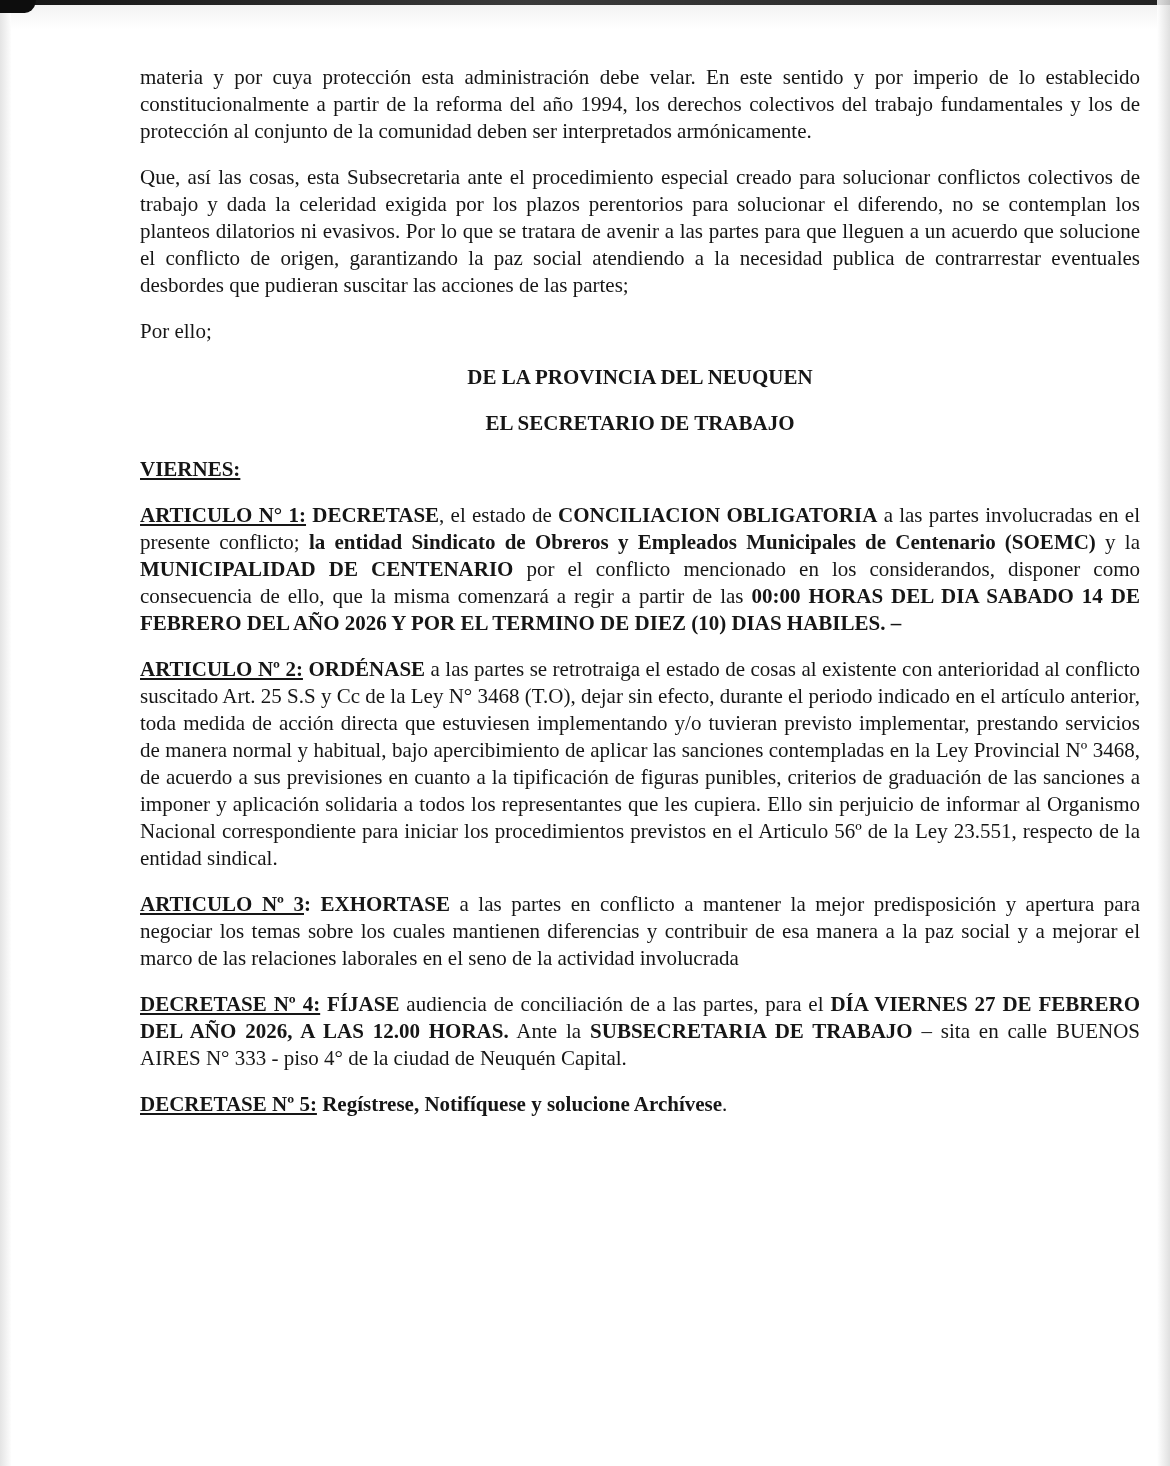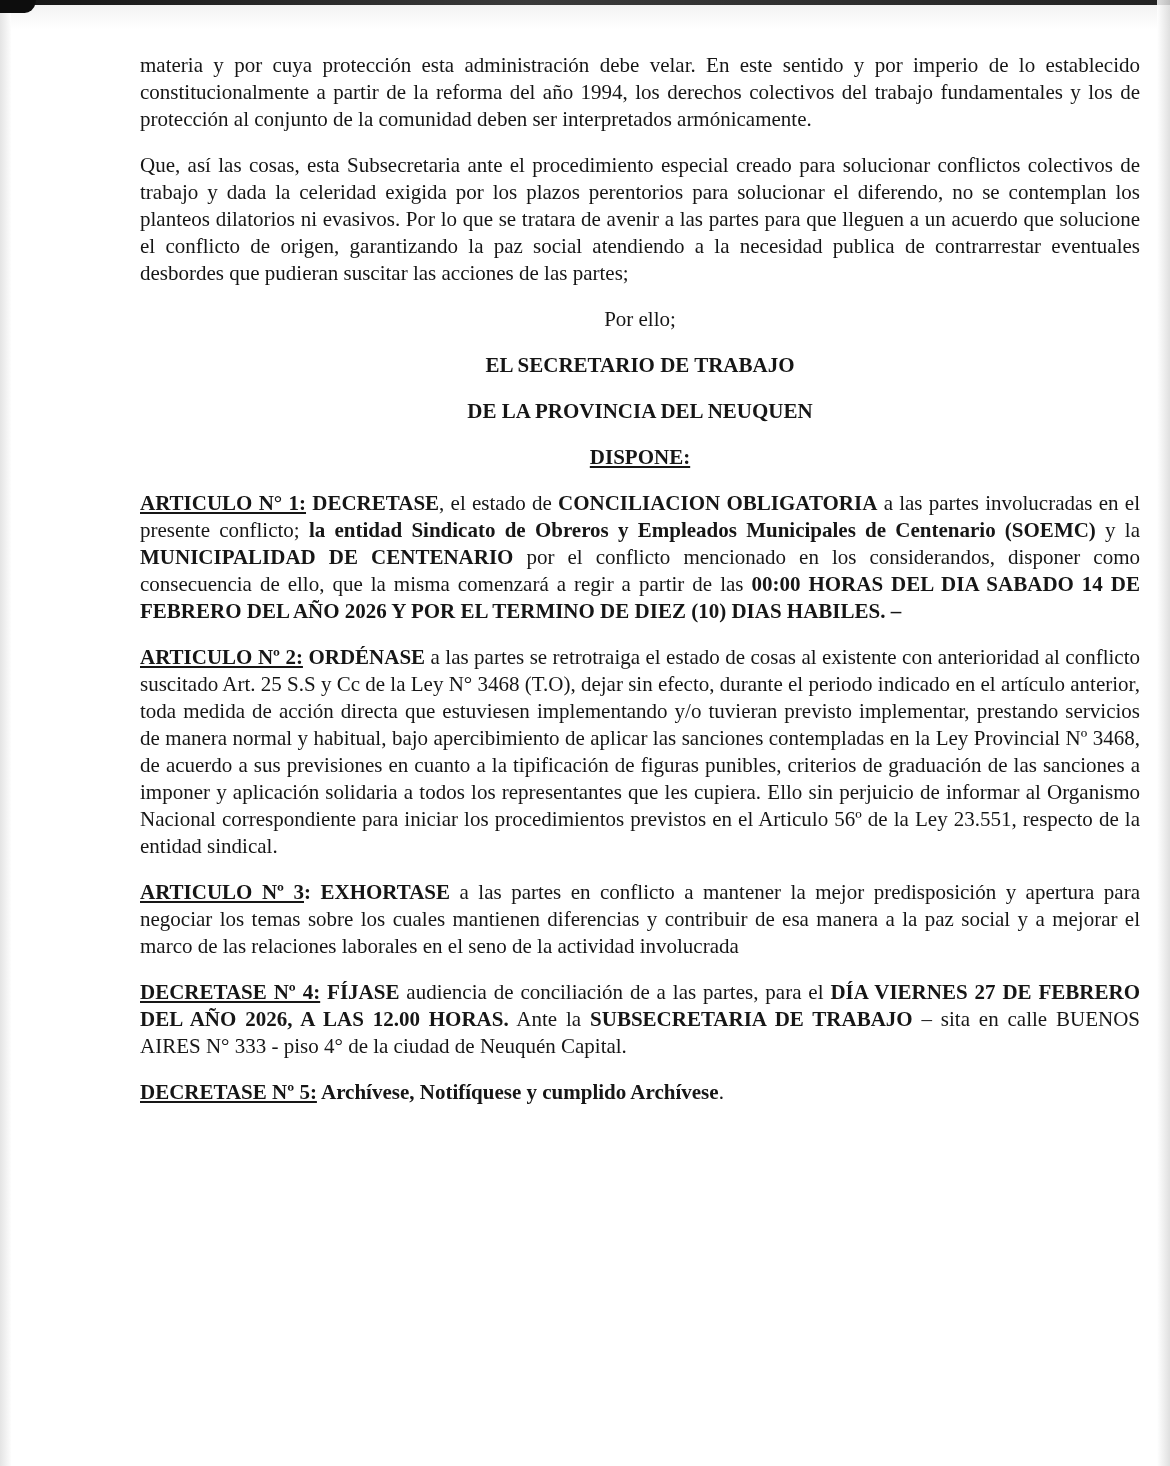--- a/index.html
+++ b/index.html
@@ -47,44 +47,44 @@
     opacity: .85;
   }
   
   .page {
     position: absolute;
     top: 52px;
     left: 140px;
     width: 1000px;
   }
   .page p {
-    margin: 0 0 19px 0;
+    margin: 12px 0 19px 0;
     font-size: 21px;
     line-height: 27px;
     text-align: justify;
   }
-  .page p.left   { text-align: center; }
+  .page p.left   { text-align: left; }
   .page p.center { text-align: center; }
   span.b { font-weight: bold; }
   span.u { text-decoration: underline; }
 </style>
 </head>
 <body>
 
 <div class="edge-top"></div>
 <div class="edge-top-fade"></div>
 <div class="edge-left"></div>
 <div class="edge-right"></div>
 <div class="corner-mark"></div>
 
 <main class="page">
   <p class="just"><span>materia y por cuya protección esta administración debe velar. En este sentido y por imperio de lo establecido constitucionalmente a partir de la reforma del año 1994, los derechos colectivos del trabajo fundamentales y los de protección al conjunto de la comunidad deben ser interpretados armónicamente.</span></p>
   <p class="just"><span>Que, así las cosas, esta Subsecretaria ante el procedimiento especial creado para solucionar conflictos colectivos de trabajo y dada la celeridad exigida por los plazos perentorios para solucionar el diferendo, no se contemplan los planteos dilatorios ni evasivos. Por lo que se tratara de avenir a las partes para que lleguen a un acuerdo que solucione el conflicto de origen, garantizando la paz social atendiendo a la necesidad publica de contrarrestar eventuales desbordes que pudieran suscitar las acciones de las partes;</span></p>
   <p class="left"><span>Por ello;</span></p>
+  <p class="center"><span class="b">DE LA PROVINCIA DEL NEUQUEN</span></p>
   <p class="center"><span class="b">EL SECRETARIO DE TRABAJO</span></p>
-  <p class="center"><span class="b">DE LA PROVINCIA DEL NEUQUEN</span></p>
-  <p class="left"><span class="b u">DISPONE:</span></p>
+  <p class="left"><span class="b u">VIERNES:</span></p>
   <p class="just"><span class="b u">ARTICULO N° 1:</span><span class="b"> DECRETASE</span><span>, el estado de </span><span class="b">CONCILIACION OBLIGATORIA</span><span> a las partes involucradas en el presente conflicto; </span><span class="b">la entidad Sindicato de Obreros y Empleados Municipales de Centenario (SOEMC)</span><span> y la </span><span class="b">MUNICIPALIDAD DE CENTENARIO</span><span> por el conflicto mencionado en los considerandos, disponer como consecuencia de ello, que la misma comenzará a regir a partir de las </span><span class="b">00:00 HORAS DEL DIA SABADO 14 DE FEBRERO DEL AÑO 2026 Y POR EL TERMINO DE DIEZ (10) DIAS HABILES. –</span></p>
   <p class="just"><span class="b u">ARTICULO Nº 2:</span><span class="b"> ORDÉNASE</span><span> a las partes se retrotraiga el estado de cosas al existente con anterioridad al conflicto suscitado Art. 25 S.S y Cc de la Ley N° 3468 (T.O), dejar sin efecto, durante el periodo indicado en el artículo anterior, toda medida de acción directa que estuviesen implementando y/o tuvieran previsto implementar, prestando servicios de manera normal y habitual, bajo apercibimiento de aplicar las sanciones contempladas en la Ley Provincial Nº 3468, de acuerdo a sus previsiones en cuanto a la tipificación de figuras punibles, criterios de graduación de las sanciones a imponer y aplicación solidaria a todos los representantes que les cupiera. Ello sin perjuicio de informar al Organismo Nacional correspondiente para iniciar los procedimientos previstos en el Articulo 56º de la Ley 23.551, respecto de la entidad sindical.</span></p>
   <p class="just"><span class="b u">ARTICULO Nº 3</span><span class="b">: EXHORTASE</span><span> a las partes en conflicto a mantener la mejor predisposición y apertura para negociar los temas sobre los cuales mantienen diferencias y contribuir de esa manera a la paz social y a mejorar el marco de las relaciones laborales en el seno de la actividad involucrada</span></p>
   <p class="just"><span class="b u">DECRETASE Nº 4:</span><span class="b"> FÍJASE</span><span> audiencia de conciliación de a las partes, para el </span><span class="b">DÍA VIERNES 27 DE FEBRERO DEL AÑO 2026, A LAS 12.00 HORAS.</span><span> Ante la </span><span class="b">SUBSECRETARIA DE TRABAJO</span><span> – sita en calle BUENOS AIRES N° 333 - piso 4° de la ciudad de Neuquén Capital.</span></p>
-  <p class="just"><span class="b u">DECRETASE Nº 5:</span><span class="b"> Archívese, Notifíquese y cumplido Archívese</span><span>.</span></p>
+  <p class="just"><span class="b u">DECRETASE Nº 5:</span><span class="b"> Regístrese, Notifíquese y solucione Archívese</span><span>.</span></p>
 </main>
 
 </body></html>

